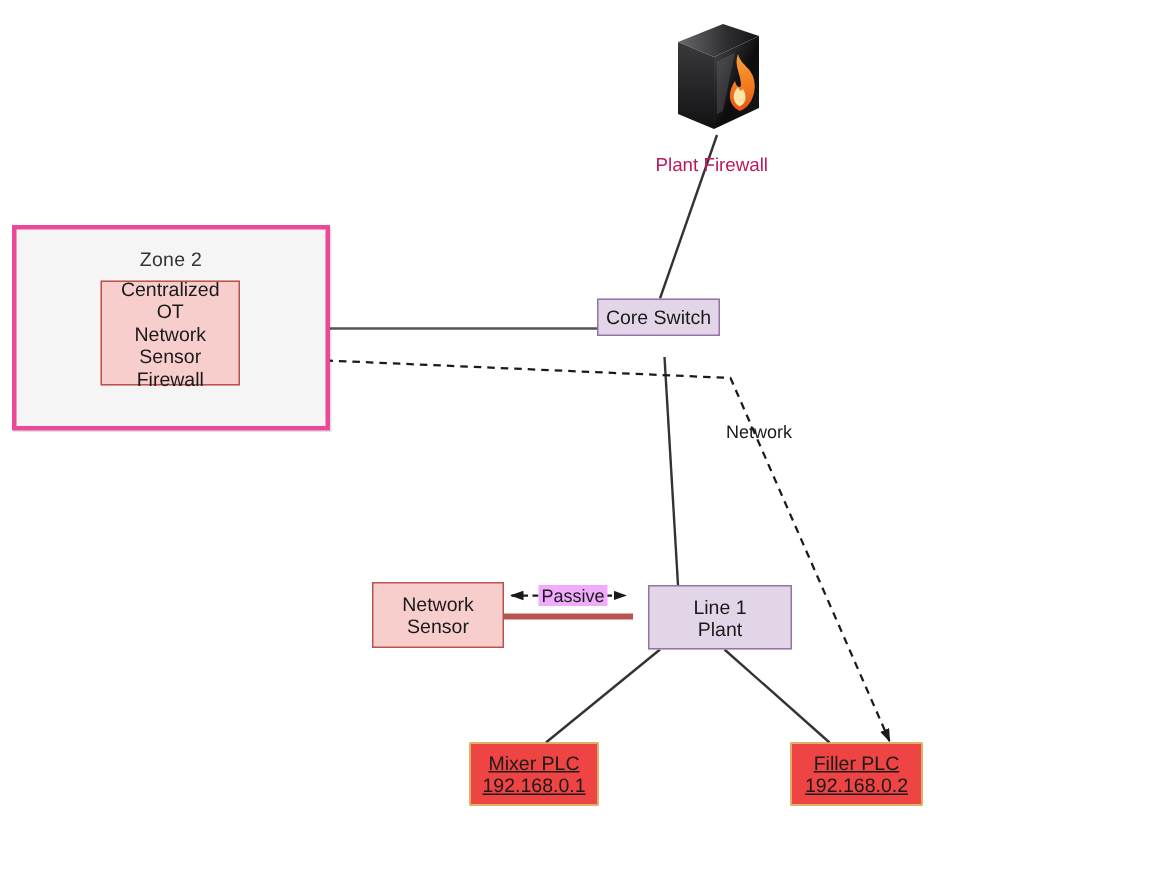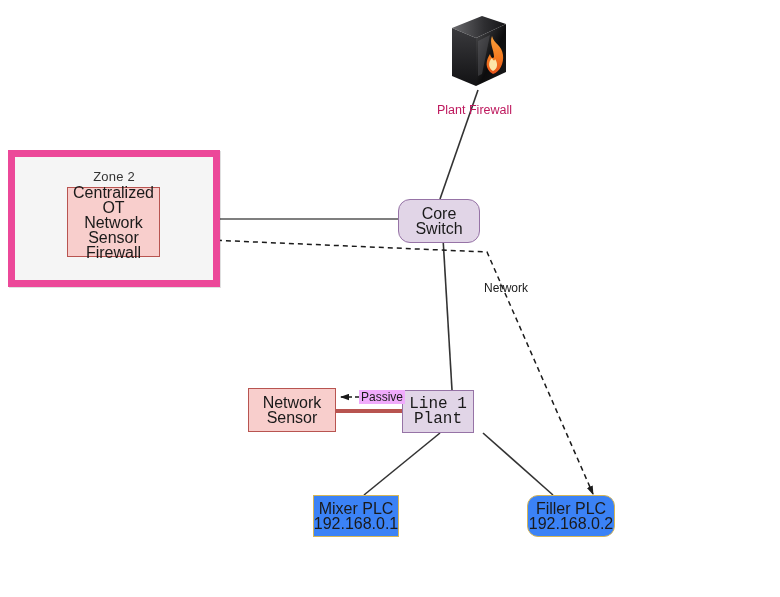--- a/index.html
+++ b/index.html
@@ -13,58 +13,59 @@
   #canvas {
     position: relative;
     width: 780px;
     height: 597px;
     background: #ffffff;
     overflow: hidden;
   }
   .zone {
     position: absolute;
     background: #f5f5f5;
-    border: 7px solid #ec4899;
+    border: 3px solid #ec4899;
     box-sizing: border-box;
     box-shadow: 1px 1px 0 rgba(0,0,0,0.12);
   }
   .zone-title {
     position: absolute;
     left: 0;
     right: 0;
     text-align: center;
     font-size: 13px;
     color: #333333;
     letter-spacing: 0.2px;
   }
   .node {
     position: absolute;
     box-sizing: border-box;
     display: flex;
     align-items: center;
     justify-content: center;
     text-align: center;
-    font-size: 16px;
+    font-size: 13px;
     line-height: 15px;
     color: #1a1a1a;
     border-width: 1px;
     border-style: solid;
     padding: 1px 2px;
   }
   .node-red {
     background: #f8cecc;
     border-color: #b85450;
   }
   .node-purple {
     background: #e1d5e7;
     border-color: #9673a6;
   }
   .node-yellow {
-    background: #3b82f6;
+    background: #ef4444;
     border-color: #d6b656;
+    text-decoration: underline;
   }
   .edge-label {
     position: absolute;
     font-size: 12px;
     color: #1a1a1a;
     white-space: nowrap;
   }
   .edge-label-boxed {
     background: #f0abfc;
     padding: 0 2px;
@@ -167,46 +168,46 @@
 
   <div class="node node-red" style="left:67px; top:187px; width:93px; height:70px;">
     <div>
       <div>Centralized OT</div>
       <div>Network</div>
       <div>Sensor</div>
       <div>Firewall</div>
     </div>
   </div>
 
-  <div class="node node-purple" style="left:398px; top:199px; width:82px; height:44px;border-radius:12px;">
+  <div class="node node-purple" style="left:398px; top:199px; width:82px; height:25px;">
     <div>Core Switch</div>
   </div>
 
   <div class="node node-red" style="left:248px; top:388px; width:88px; height:44px;">
     <div>
       <div>Network</div>
       <div>Sensor</div>
     </div>
   </div>
 
-  <div class="node node-purple" style="left:402px; top:390px; width:72px; height:43px;font-family:Liberation Mono, monospace;">
+  <div class="node node-purple" style="left:432px; top:390px; width:96px; height:43px;">
     <div>
       <div>Line 1</div>
       <div>Plant</div>
     </div>
   </div>
 
   <div class="node node-yellow" style="left:313px; top:495px; width:86px; height:42px;">
     <div>
       <div>Mixer PLC</div>
       <div>192.168.0.1</div>
     </div>
   </div>
 
-  <div class="node node-yellow" style="left:527px; top:495px; width:88px; height:42px;border-radius:11px;">
+  <div class="node node-yellow" style="left:527px; top:495px; width:88px; height:42px;">
     <div>
       <div>Filler PLC</div>
       <div>192.168.0.2</div>
     </div>
   </div>
 
   <div class="edge-label" style="left:484px; top:281px;">Network</div>
 
   <div class="edge-label edge-label-boxed" style="left:359px; top:390px;">Passive</div>
 

